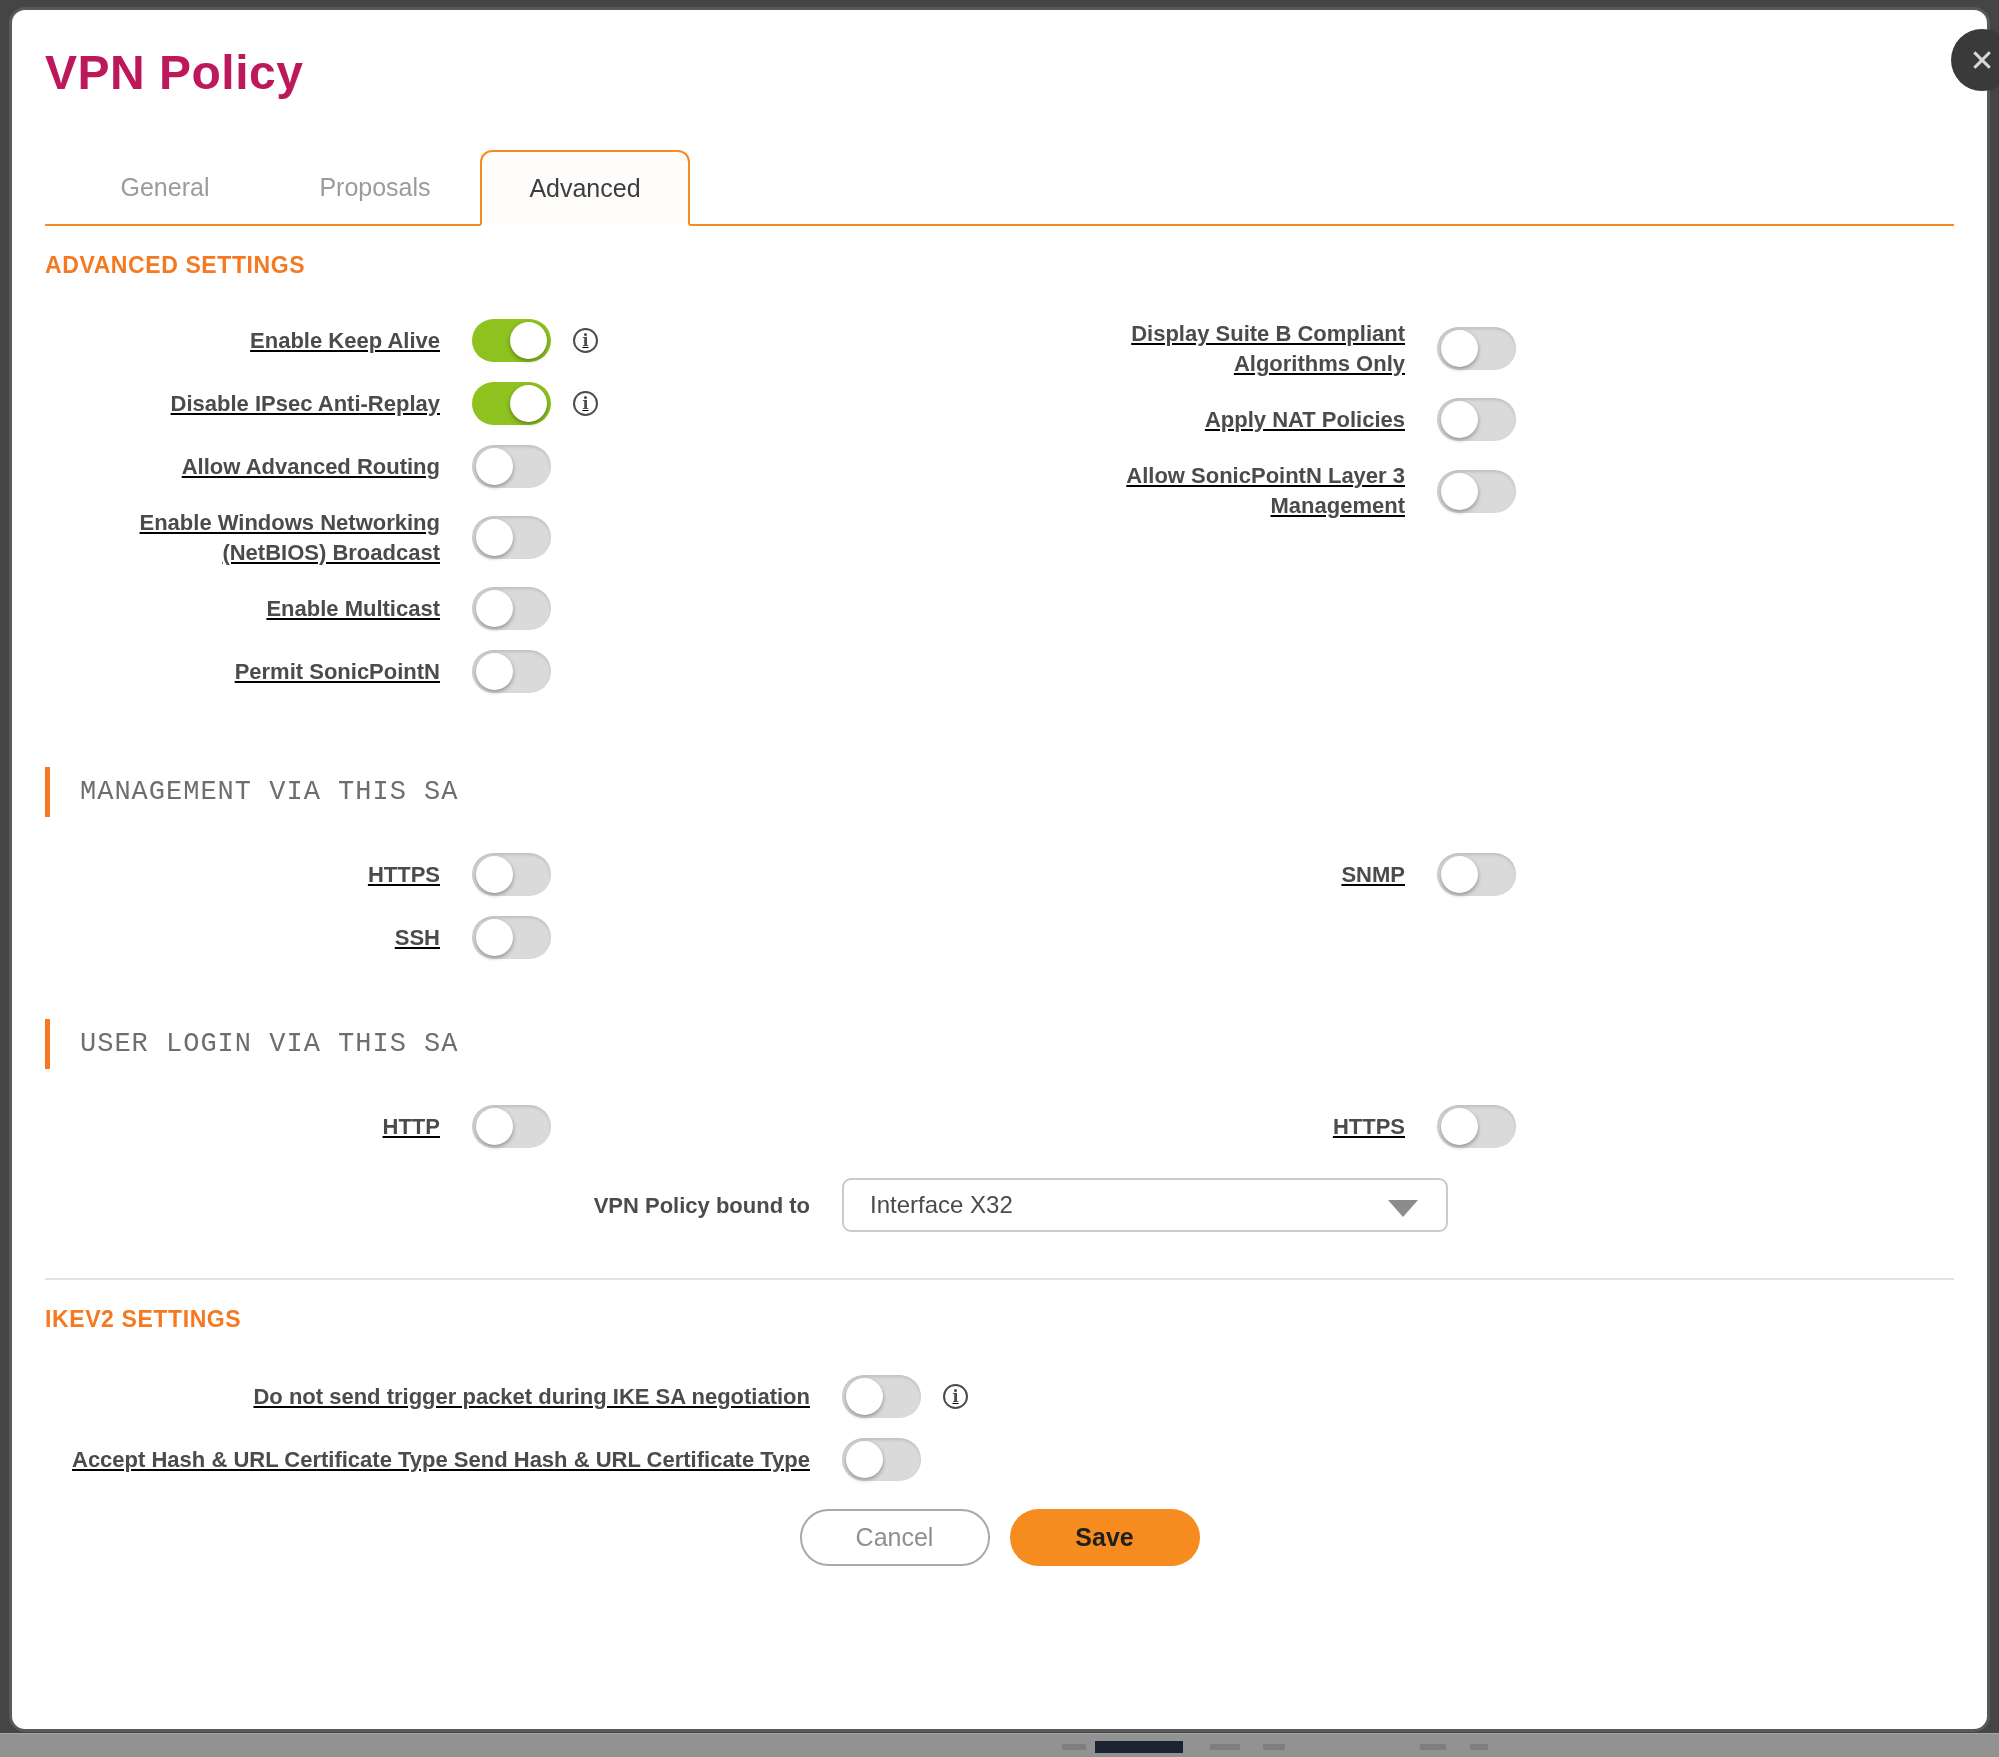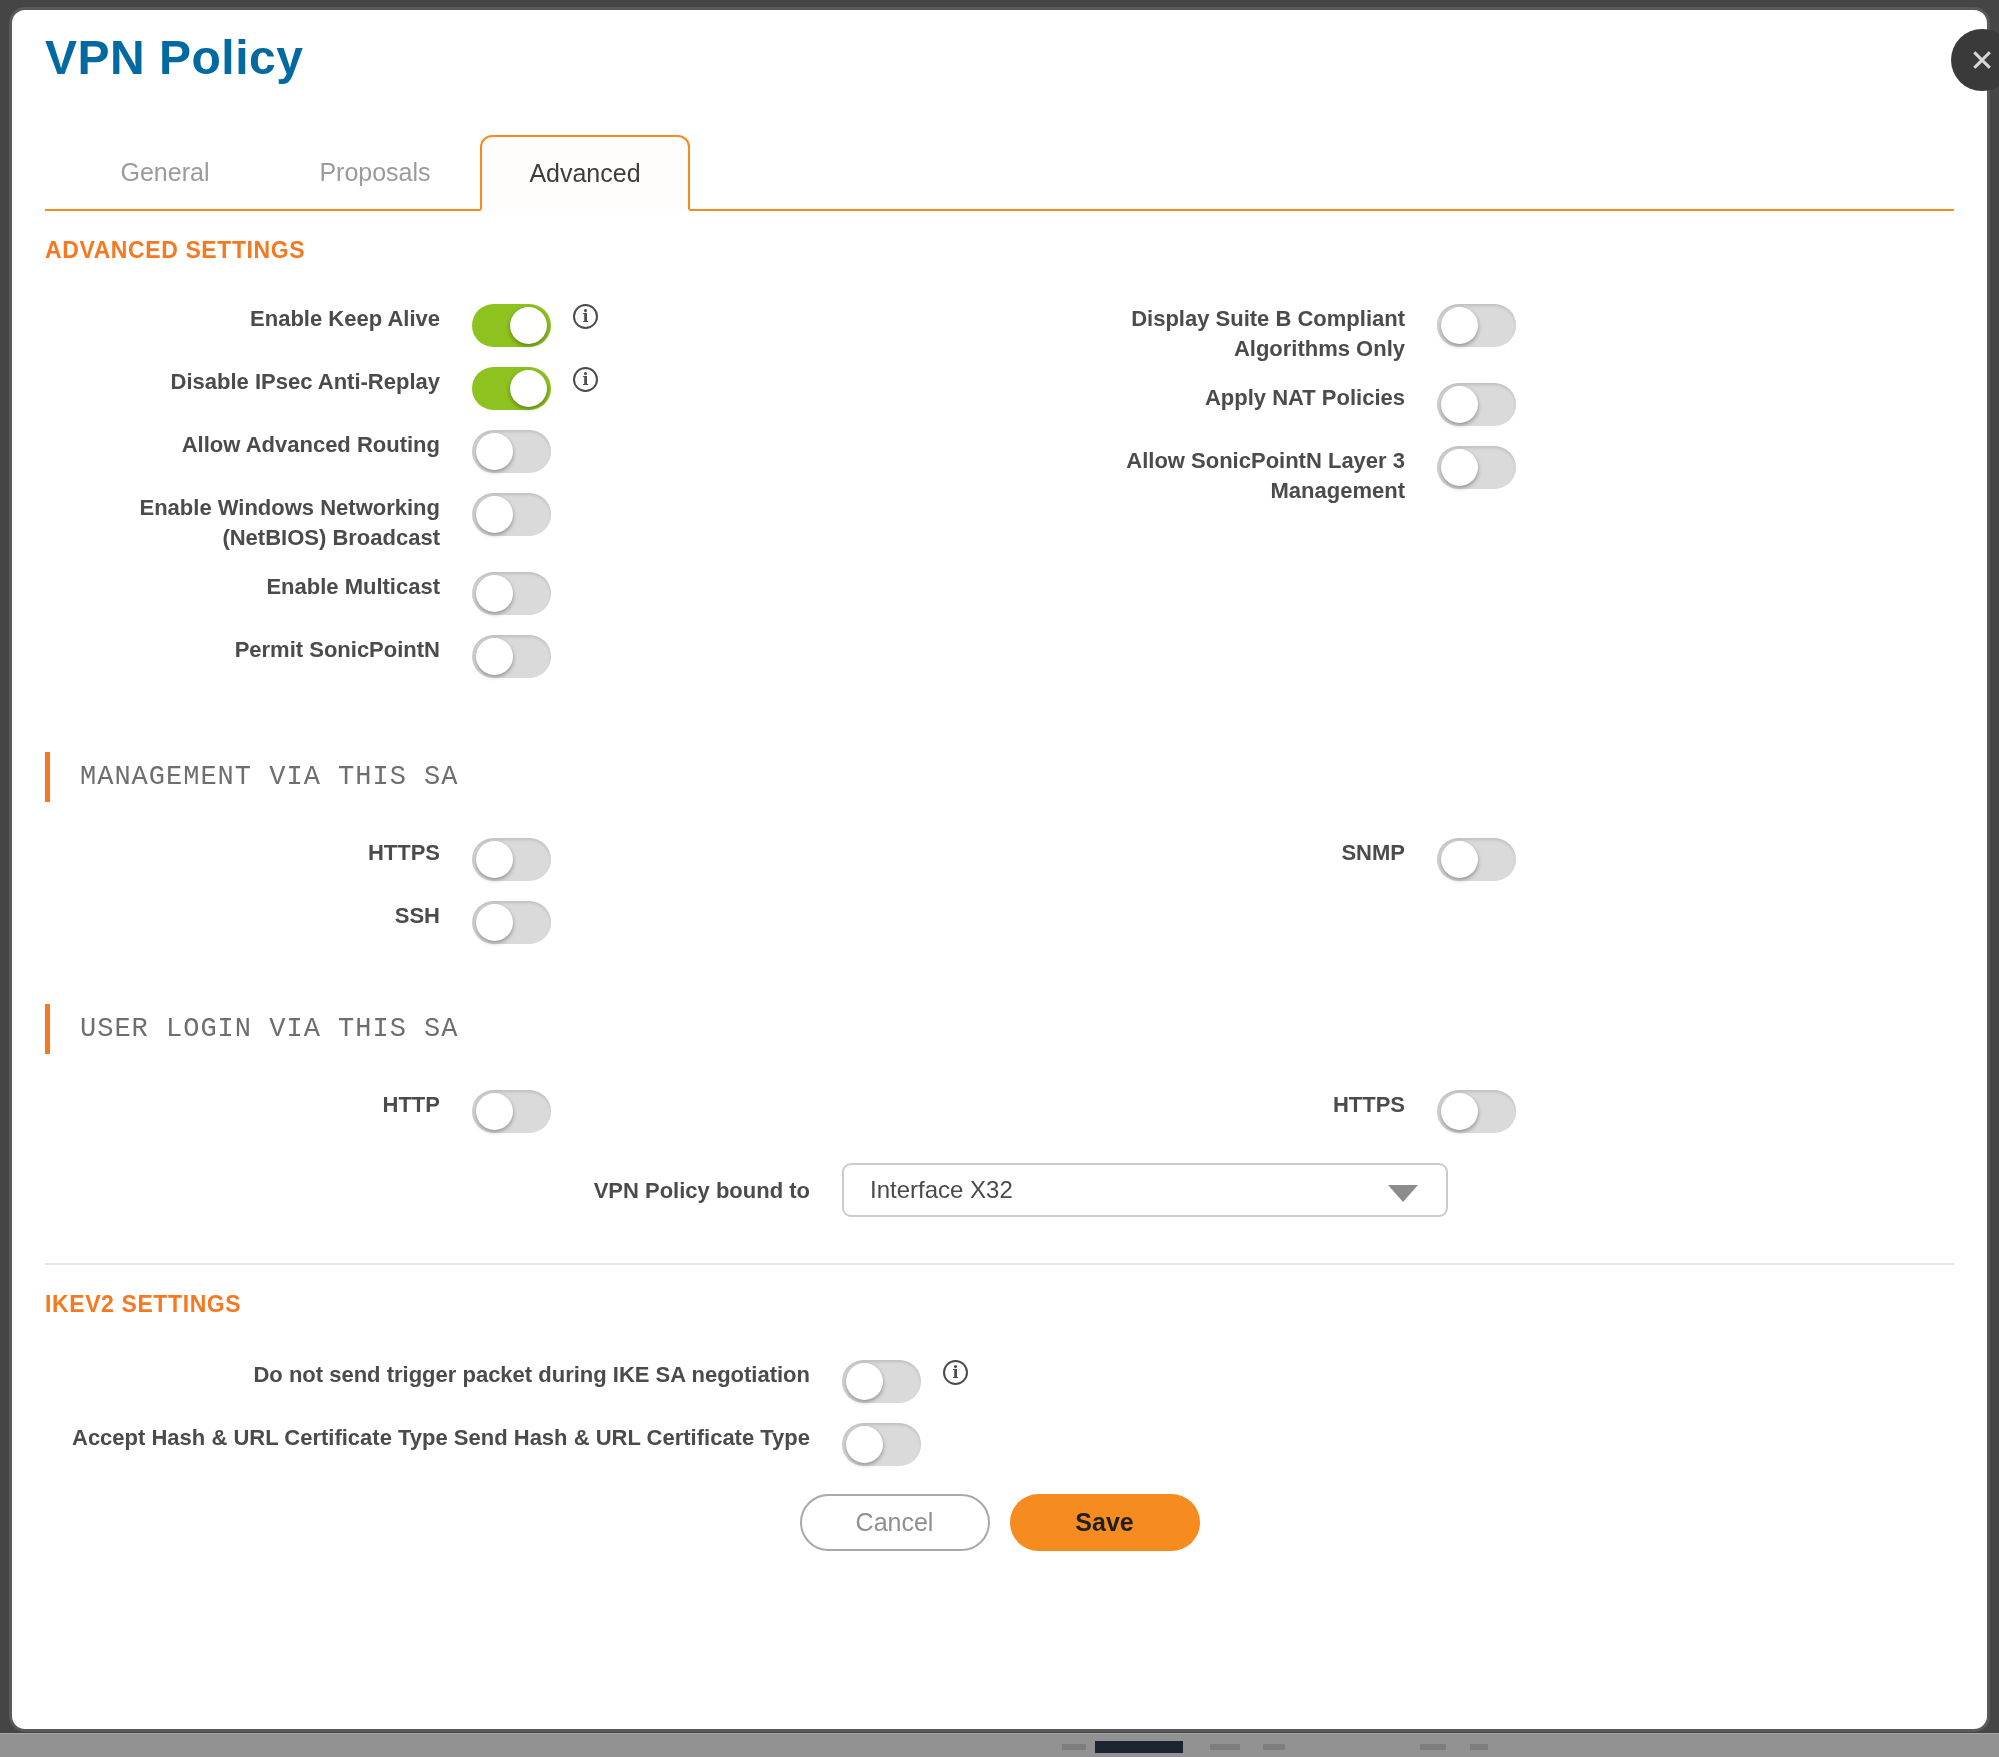--- a/index.html
+++ b/index.html
@@ -9,21 +9,21 @@
     font-family:"Liberation Sans", sans-serif;
     -webkit-font-smoothing:antialiased;
   }
   .modal{
     position:absolute;left:9px;top:7px;right:9px;bottom:25px;
     background:#ffffff;border:3px solid #59595b;border-radius:16px;
     box-sizing:border-box;padding:0 33px;
   }
   
   .title{
-    margin-top:20px;font-size:48px;font-weight:700;color:#0369a1;letter-spacing:.5px;
+    margin-top:35px;font-size:48px;font-weight:700;color:#be185d;letter-spacing:.5px;
   }
   
   .tabbar{
     margin-top:50px;display:flex;align-items:stretch;height:74px;
     border-bottom:2px solid #f68b1f;
   }
   .tab{
     width:210px;display:flex;align-items:center;justify-content:center;
     font-size:25px;color:#9b9b9b;cursor:pointer;box-sizing:border-box;
   }
@@ -38,21 +38,21 @@
     margin-top:26px;font-size:23px;font-weight:700;color:#f47920;letter-spacing:.6px;
   }
   
   .section-head{margin-top:54px;display:flex;align-items:center;font-family:Liberation Mono, monospace;}
   .section-head .bar{width:5px;height:50px;background:#f47920;margin-right:30px;flex:0 0 auto;}
   .section-head .txt{font-size:27px;color:#6e6e6e;letter-spacing:1px;}
   
   .two-col{display:flex;align-items:flex-start;margin-top:40px;}
   .col-left{width:640px;flex:0 0 auto;}
   .col-right{margin-left:175px;flex:0 0 auto;}
-  .toggle-row{display:flex;min-height:43px;margin-bottom:20px;}
+  .toggle-row{display:flex;align-items:center;min-height:43px;margin-bottom:20px;text-decoration:underline;}
   .toggle-label{
     font-weight:700;font-size:22px;color:#4b4b4d;text-align:right;line-height:1.35;
     flex:0 0 auto;box-sizing:border-box;
   }
   .col-left .toggle-label{width:395px;}
   .col-right .toggle-label{width:545px;padding-left:235px;}
   .ikev2-rows .toggle-label{width:765px;}
   
   .toggle{
     position:relative;width:79px;height:43px;border-radius:22px;background:#dadada;

